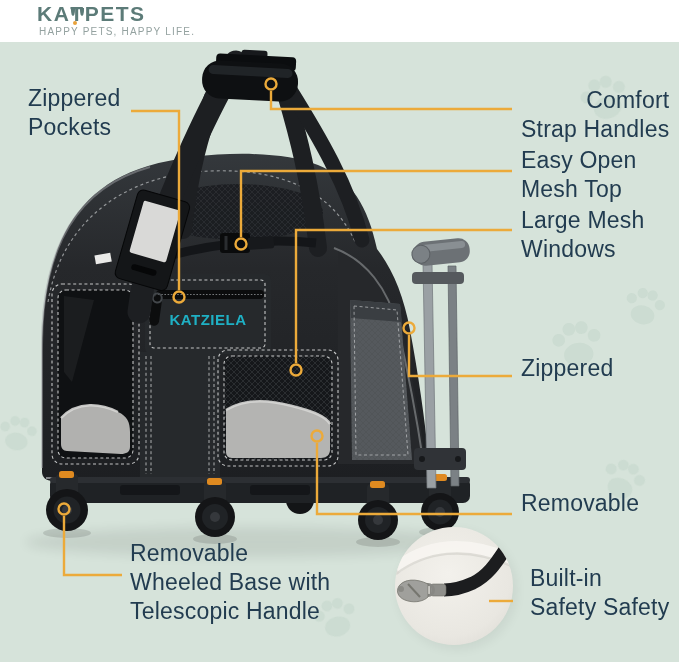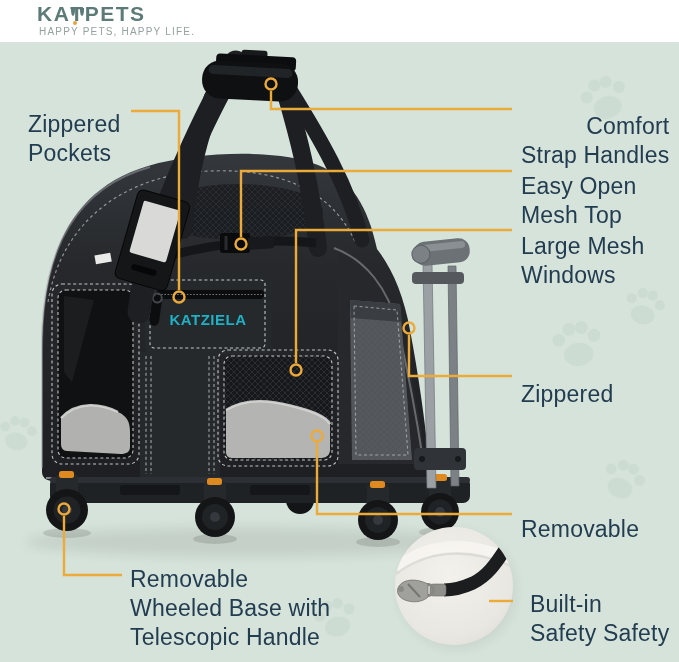--- a/index.html
+++ b/index.html
@@ -13,21 +13,21 @@
   .logo-t{position:relative;display:inline-block;}
   .logo-t::before,.logo-t::after{content:"";position:absolute;top:5px;width:4px;height:8px;
         background:#5c7b78;border-radius:0 0 50% 50% / 0 0 75% 75%;}
   .logo-t::before{left:0.5px;} .logo-t::after{right:0.5px;}
   .logo-nose{position:absolute;left:36px;top:18px;width:4px;height:4px;border-radius:50%;
         background:#e8a23b;}
   .tagline{position:absolute;left:39px;top:26px;font-size:10px;color:#94a2a0;
         letter-spacing:1.2px;white-space:nowrap;}
   
   .callout{position:absolute;z-index:2;color:#223c50;font-size:23px;line-height:29px;
-        font-weight:400;letter-spacing:.2px;white-space:nowrap;margin-top:26px;}
+        font-weight:400;letter-spacing:.2px;white-space:nowrap;}
   .cline{display:block;}
   .co-zp {left:28px; top:84px;}
   .co-csh{left:521px;top:86px;text-align:right;}
   .co-eomt{left:521px;top:146px;}
   .co-lmw{left:521px;top:206px;}
   .co-zsd{left:521px;top:354px;}
   .co-rfb{left:521px;top:489px;}
   .co-bsl{left:530px;top:564px;}
   .co-rwb{left:130px;top:539px;}
 </style>

